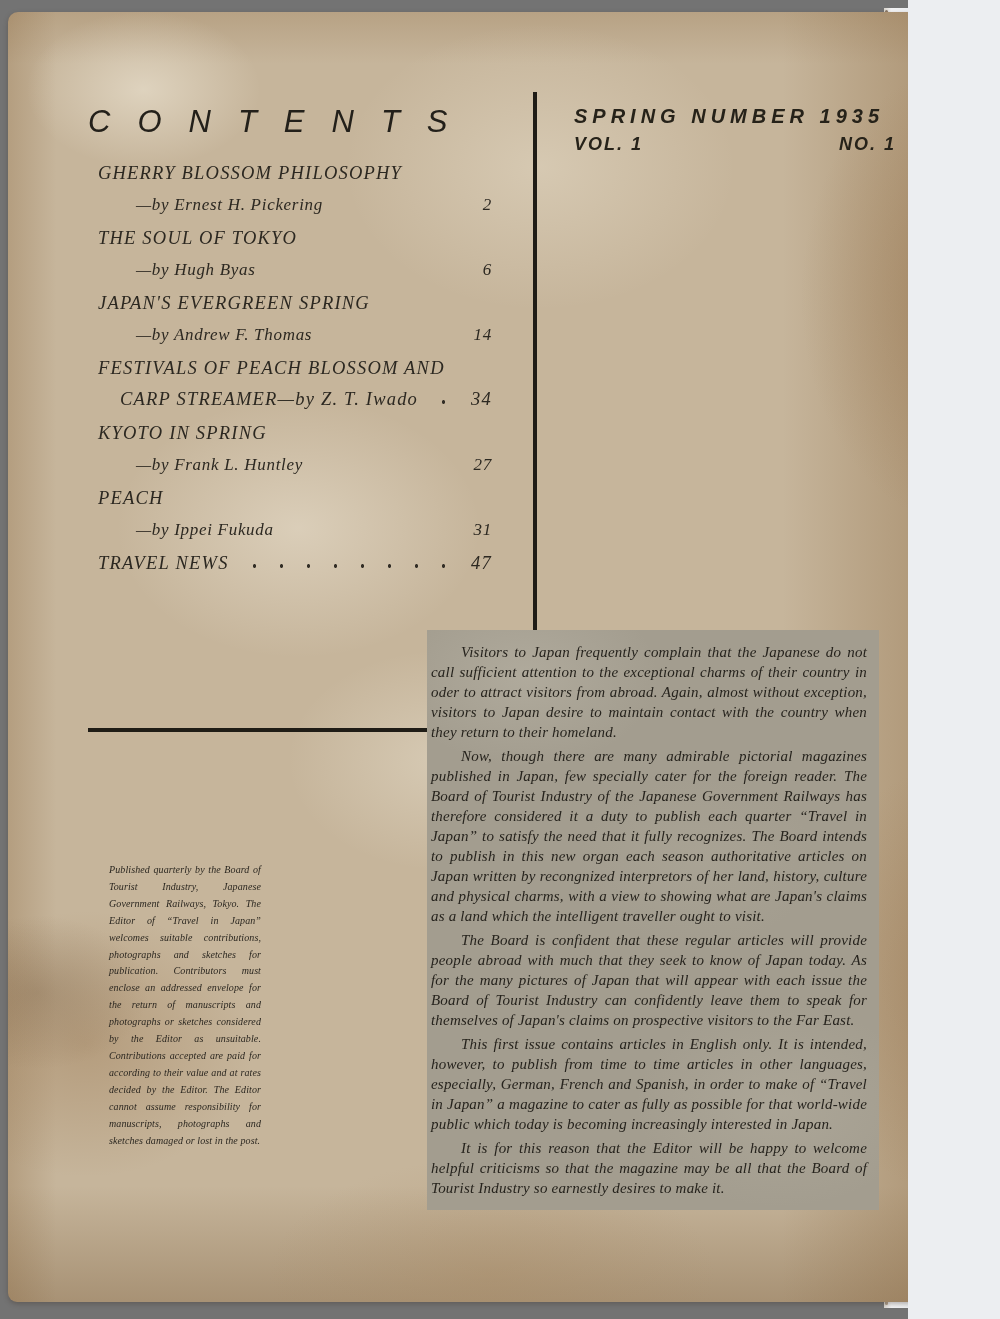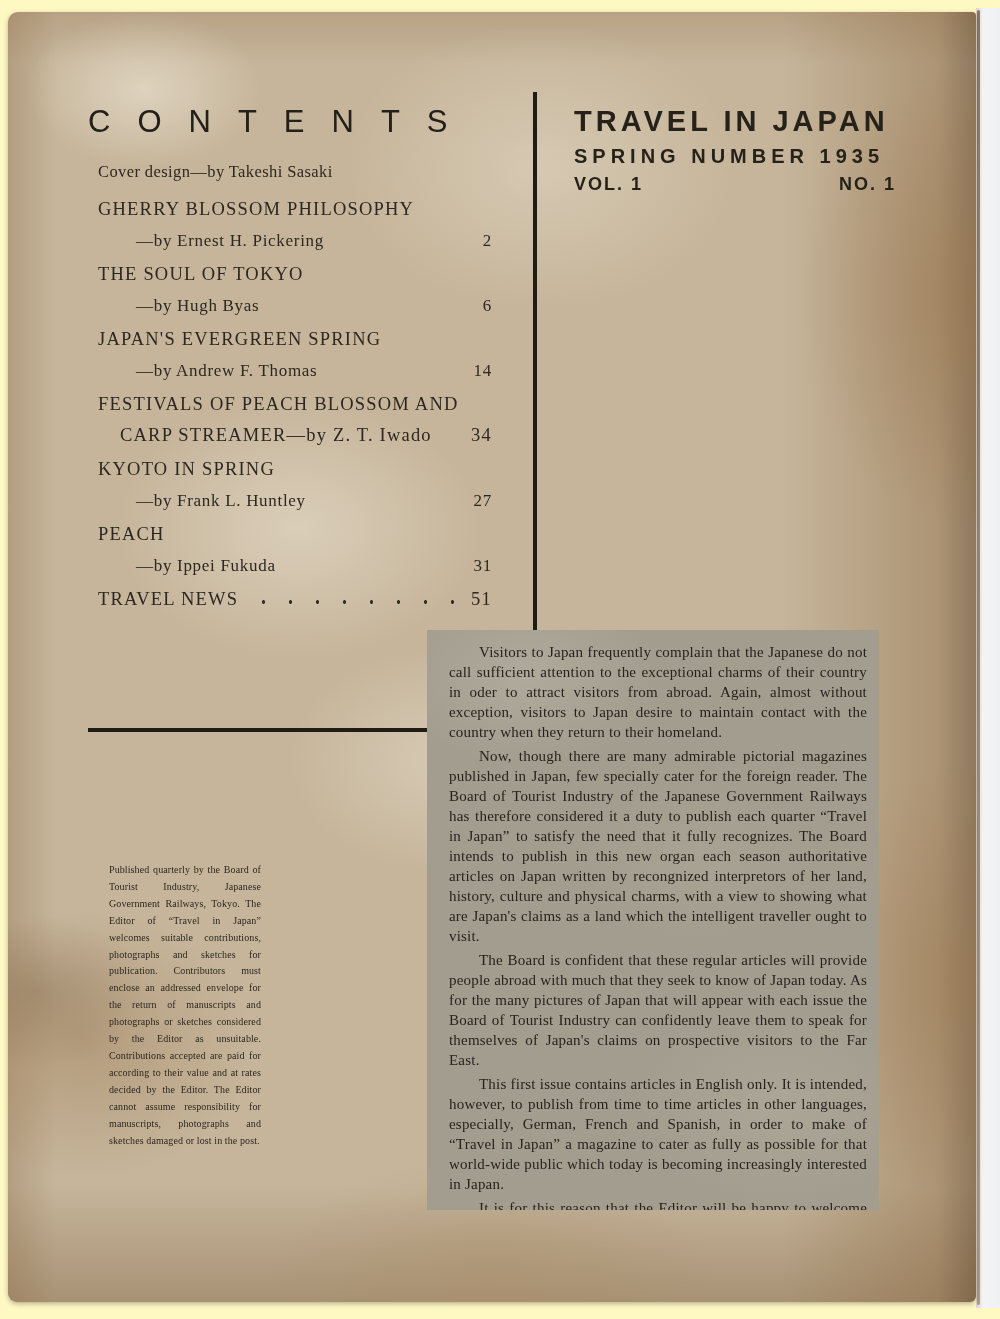--- a/index.html
+++ b/index.html
@@ -3,21 +3,21 @@
 <meta charset="utf-8">
 <style>
   html,body{margin:0;padding:0;}
   body{
     width:1000px;height:1319px;
     background:#ecuee;
     background:#eceef1;
     font-family:"Liberation Serif","DejaVu Serif",serif;
     -webkit-font-smoothing:antialiased;
   }
-  .canvas{position:relative;width:1000px;height:1319px;overflow:hidden;background:#fef9c3;}
+  .canvas{position:relative;width:908px;height:1319px;overflow:hidden;background:#737373;font-style:italic;}
 
   
   .fore-edge{
     position:absolute;right:0;top:8px;width:24px;height:1300px;
     background:linear-gradient(to right,#d9d4cc 0,#f4f4f5 30%,#eef0f2 100%);
   }
   .fore-edge-line{
     position:absolute;right:20px;top:10px;width:3px;height:1295px;
     background:linear-gradient(to bottom,rgba(92,66,40,.65),rgba(120,92,60,.5));
     border-radius:2px;
@@ -72,21 +72,21 @@
   .m-sub{font-size:20px;font-weight:700;letter-spacing:5px;margin:0 0 6px 0;white-space:nowrap;}
   .m-volno{display:flex;justify-content:space-between;width:322px;font-size:18px;font-weight:700;letter-spacing:2px;}
 
   
   .vrule{position:absolute;left:525px;top:80px;width:4px;height:542px;background:#1f1c16;}
   .hrule{position:absolute;left:80px;top:716px;width:350px;height:4px;background:#1f1c16;}
 
   
   .intro-box{
     position:absolute;left:419px;top:618px;width:452px;height:580px;
-    box-sizing:border-box;padding:12px 12px 8px 22px;
+    box-sizing:border-box;padding:12px 12px 8px 4px;
     background:
       radial-gradient(ellipse 220px 150px at 22% 8%, rgba(205,200,186,.30), transparent 60%),
       radial-gradient(ellipse 240px 170px at 78% 82%, rgba(198,192,176,.25), transparent 60%),
       radial-gradient(ellipse 200px 140px at 60% 40%, rgba(188,182,166,.22), transparent 60%),
       #a39d8f;
     overflow:hidden;
   }
   .intro-box p{
     margin:0 0 4px 0;
     font-size:15px;line-height:20px;
@@ -110,21 +110,20 @@
   <div class="fore-edge-line"></div>
 
   <div class="page">
 
     <div class="vrule"></div>
     <div class="hrule"></div>
 
     <div class="contents-block">
       <h1 class="c-heading">CONTENTS</h1>
 
-      <div class="t-cover">Cover design—by Takeshi Sasaki</div>
 
       <div class="t-title">GHERRY BLOSSOM PHILOSOPHY</div>
       <div class="t-byline">
         <span>—by Ernest H. Pickering</span>
         <span class="dots"></span>
         <span class="t-page">2</span>
       </div>
 
       <div class="t-title">THE SOUL OF TOKYO</div>
       <div class="t-byline">
@@ -157,26 +156,25 @@
       <div class="t-title">PEACH</div>
       <div class="t-byline">
         <span>—by Ippei Fukuda</span>
         <span class="dots"></span>
         <span class="t-page">31</span>
       </div>
 
       <div class="t-single">
         <span>TRAVEL NEWS</span>
         <span class="dots"></span>
-        <span class="t-page">51</span>
+        <span class="t-page">47</span>
       </div>
     </div>
 
     <div class="masthead">
-      <div class="m-title">TRAVEL IN JAPAN</div>
       <div class="m-sub">SPRING NUMBER 1935</div>
       <div class="m-volno">
         <span>VOL. 1</span>
         <span>NO. 1</span>
       </div>
     </div>
 
     <div class="intro-box">
       <p>Visitors to Japan frequently complain that the Japanese do not call sufficient attention to the exceptional charms of their country in oder to attract visitors from abroad.  Again, almost without exception, visitors to Japan desire to maintain contact with the country when they return to their homeland.</p>
       <p>Now, though there are many admirable pictorial magazines published in Japan, few specially cater for the foreign reader.  The Board of Tourist Industry of the Japanese Government Railways has therefore considered it a duty to publish each quarter “Travel in Japan” to satisfy the need that it fully recognizes.  The Board intends to publish in this new organ each season authoritative articles on Japan written by recongnized interpretors of her land, history, culture and physical charms, with a view to showing what are Japan's claims as a land which the intelligent traveller ought to visit.</p>

